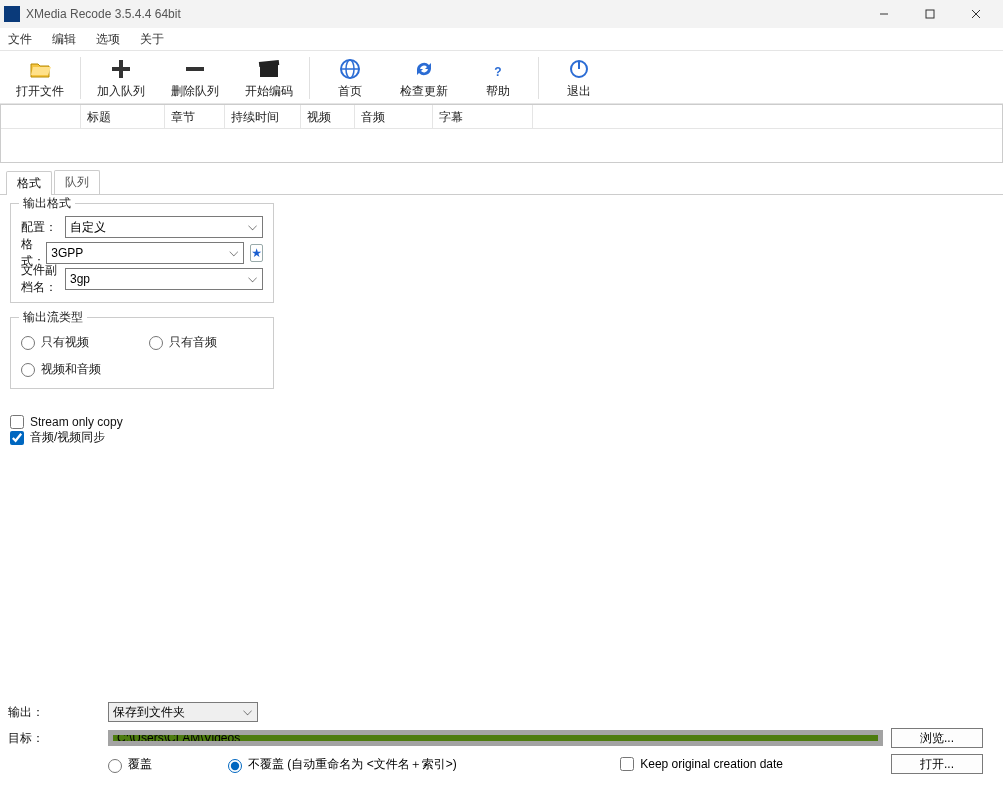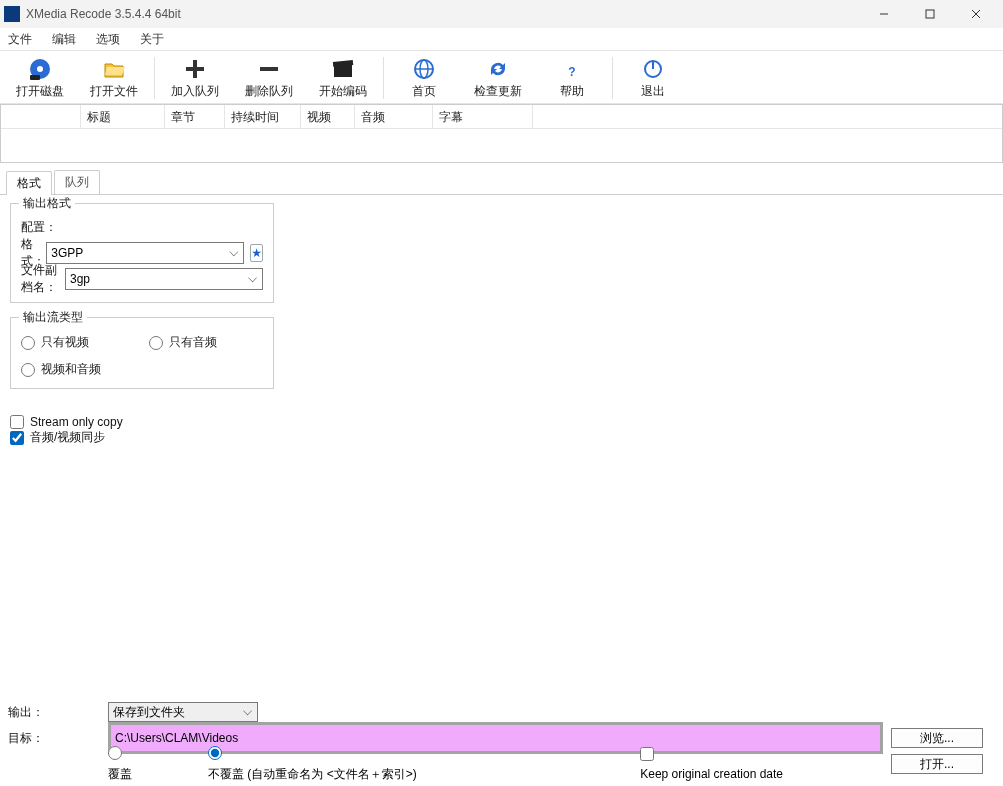--- a/index.html
+++ b/index.html
@@ -50,23 +50,23 @@
   input[type=radio], input[type=checkbox]{ width:14px; height:14px; accent-color:#0067c0; }
   .chk-row { display:flex; align-items:center; gap:6px; margin: 0 0; color:#111; }
 
   
   .bottom { position:absolute; bottom:0; left:0; right:0; padding: 6px 20px 8px 8px; background:#fff; }
   .brow { display:flex; align-items:center; height: 24px; margin-bottom: 2px; gap: 8px; }
   .blabel { width: 92px; color:#111; }
   select.small { width: 150px; height:20px; border:1px solid #7a7a7a; appearance:none; padding:0 4px;}
   .small-wrap { position: relative; display:inline-block; }
   .small-wrap::after { content:"⌵"; position:absolute; right:6px; top:2px; color:#444; pointer-events:none; font-size:12px;}
-  input.path { flex:1; height:32px; border:3px solid #a3a3a3; padding:0 4px; background:#f0abfc;}
+  input.path { flex:1; height:16px; border:5px solid #a3a3a3; padding:0 4px; background:#4d7c0f;}
   button.wbtn { width: 92px; height: 20px; border:1px solid #7a7a7a; background:#fdfdfd; }
-  .radio-inline { display:flex; align-items:flex-start; gap:6px;flex-direction:column; }
+  .radio-inline { display:flex; align-items:flex-end; gap:6px; }
 
   svg { display:block; }
 </style>
 </head>
 <body>
 
 <div class="titlebar">
   <span class="app-icon"></span>
   <span>XMedia Recode 3.5.4.4 64bit</span>
   <span class="spacer"></span>
@@ -89,30 +89,20 @@
 </div>
 
 <div class="menubar">
   <div class="menuitem">文件</div>
   <div class="menuitem">编辑</div>
   <div class="menuitem">选项</div>
   <div class="menuitem">关于</div>
 </div>
 
 <div class="toolbar">
-  <div class="tbtn">
-    <span class="ticon">
-        <svg width="24" height="24">
-          <circle cx="12" cy="12" r="10" fill="#2b6cd4"></circle>
-          <circle cx="12" cy="12" r="3" fill="#fff"></circle>
-          <rect x="2" y="18" width="10" height="5" fill="#222" rx="1"></rect>
-        </svg>
-      </span>
-    <span class="tlabel">打开磁盘</span>
-  </div>
   <div class="tbtn">
     <span class="ticon">
         <svg width="24" height="24">
           <path d="M3 7 h7 l2 2 h9 v11 H3 z" fill="#f5c542" stroke="#b88a00"></path>
           <path d="M5 10 h18 l-3 8 H3 z" fill="#ffe18a"></path>
         </svg>
       </span>
     <span class="tlabel">打开文件</span>
   </div>
   <div class="vsep"></div>
@@ -200,20 +190,21 @@
   <div class="tab">格式</div>
   <div class="tab inactive">队列</div>
 </div>
 
 <div class="tabpage">
 
   <div class="group">
     <span class="glabel">输出格式</span>
     <div class="frow">
       <span class="flabel">配置：</span>
+      <span class="combo-wrap"><select class="combo"><option>自定义</option></select></span>
     </div>
     <div class="frow">
       <span class="flabel">格式：</span>
       <span class="combo-wrap"><select class="combo"><option>3GPP</option></select></span>
       <span class="star">★</span>
     </div>
     <div class="frow">
       <span class="flabel">文件副档名：</span>
       <span class="combo-wrap"><select class="combo"><option>3gp</option></select></span>
     </div>

